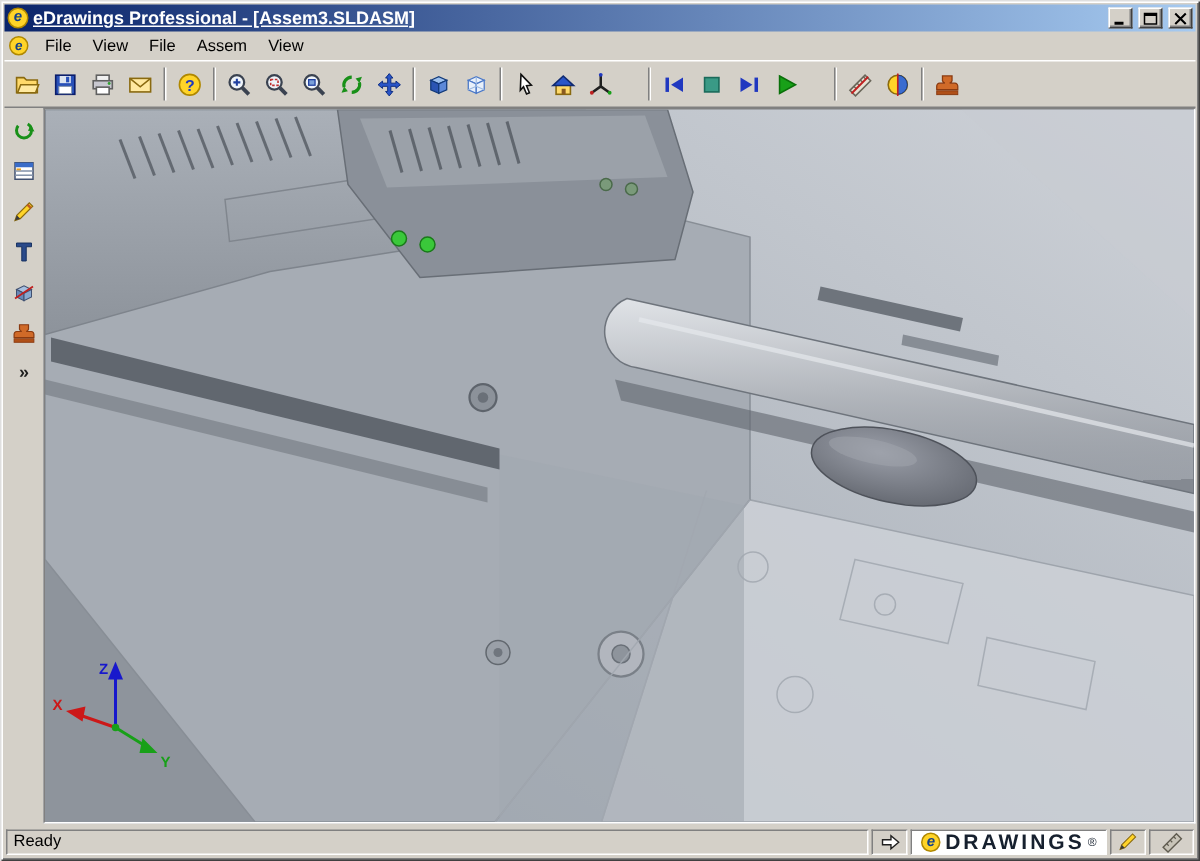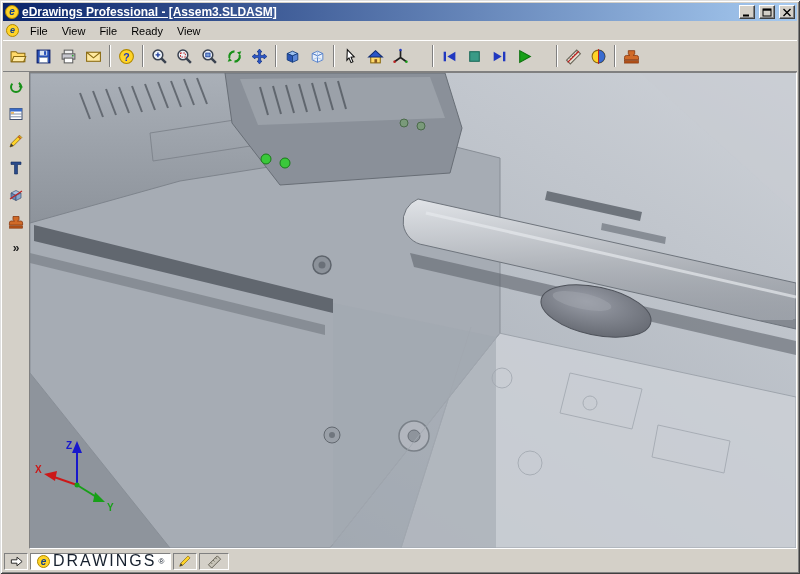--- a/index.html
+++ b/index.html
@@ -38,21 +38,21 @@
   .expander{font-size:12px;font-weight:bold;color:#202020;margin-top:3px;background:none;border:none;padding:0;}
   .viewport{flex:1;border:1px solid;border-color:#808080 #ffffff #ffffff #808080;background:#b8bec6;position:relative;overflow:hidden;}
   .viewport svg{position:absolute;left:0;top:0;width:100%;height:100%;display:block;}
   
   .statusbar{height:22px;display:flex;align-items:center;gap:2px;padding:3px 1px 1px;flex:0 0 auto;font-size:11px;color:#000;}
   .sfield{border:1px solid;border-color:#808080 #ffffff #ffffff #808080;height:17px;display:flex;align-items:center;padding:0 4px;}
   .ready{flex:1;}
   .sbox{width:24px;justify-content:center;padding:0;}
   .sbox.wide{width:30px;}
   .brand{background:#ffffff;gap:3px;padding:0 6px;}
-  .brand-text{font-weight:normal;letter-spacing:2px;color:#16202e;font-size:16px;}
+  .brand-text{font-weight:bold;letter-spacing:2px;color:#16202e;font-size:14px;}
   .brand-reg{font-size:8px;color:#16202e;margin-left:-1px;}
   .logo-badge{width:13px;height:13px;border-radius:50%;background:#ffd428;border:1px solid #b08800;
     color:#13408a;font-weight:bold;font-style:italic;font-size:10px;line-height:11px;text-align:center;letter-spacing:0;}
 </style>
 </head>
 <body>
 
 <div class="win">
 
   <div class="titlebar">
@@ -74,21 +74,21 @@
           <path d="M1.5 1l7 7M8.5 1l-7 7" stroke="#000" stroke-width="1.4"></path>
         </svg>
     </button>
   </div>
 
   <div class="menubar">
     <span class="doc-badge">e</span>
     <span class="menu-item">File</span>
     <span class="menu-item">View</span>
     <span class="menu-item">File</span>
-    <span class="menu-item">Ready</span>
+    <span class="menu-item">Assem</span>
     <span class="menu-item">View</span>
   </div>
 
   <div class="toolbar">
     <button class="tbtn">
       <svg width="17" height="17" viewBox="0 0 16 16">
         <path d="M1 13V3.5h4.6L7.2 5H14v8z" fill="#ffd96a" stroke="#8a6a10"></path>
         <path d="M1.6 13l2-5h11.2l-1.9 5z" fill="#ffe9a0" stroke="#8a6a10"></path>
       </svg>
     </button>
@@ -394,20 +394,23 @@
           <circle cx="47" cy="412" r="2.5" fill="#18a018"></circle>
           <text x="36" y="376" fill="#1818cc">Z</text>
           <text x="5" y="400" fill="#cc1818">X</text>
           <text x="77" y="438" fill="#18a018">Y</text>
         </g>
       </svg>
     </div>
   </div>
 
   <div class="statusbar">
+    <div class="sfield ready">
+      <span>Ready</span>
+    </div>
     <div class="sfield sbox">
       <svg width="15" height="15" viewBox="0 0 16 16">
         <path d="M2.5 6.2h6V3.4L14 8l-5.5 4.6V9.8h-6z" fill="#ffffff" stroke="#202020"></path>
       </svg>
     </div>
     <div class="sfield brand">
       <span class="logo-badge">e</span>
       <span class="brand-text">DRAWINGS</span>
       <span class="brand-reg">®</span>
     </div>

